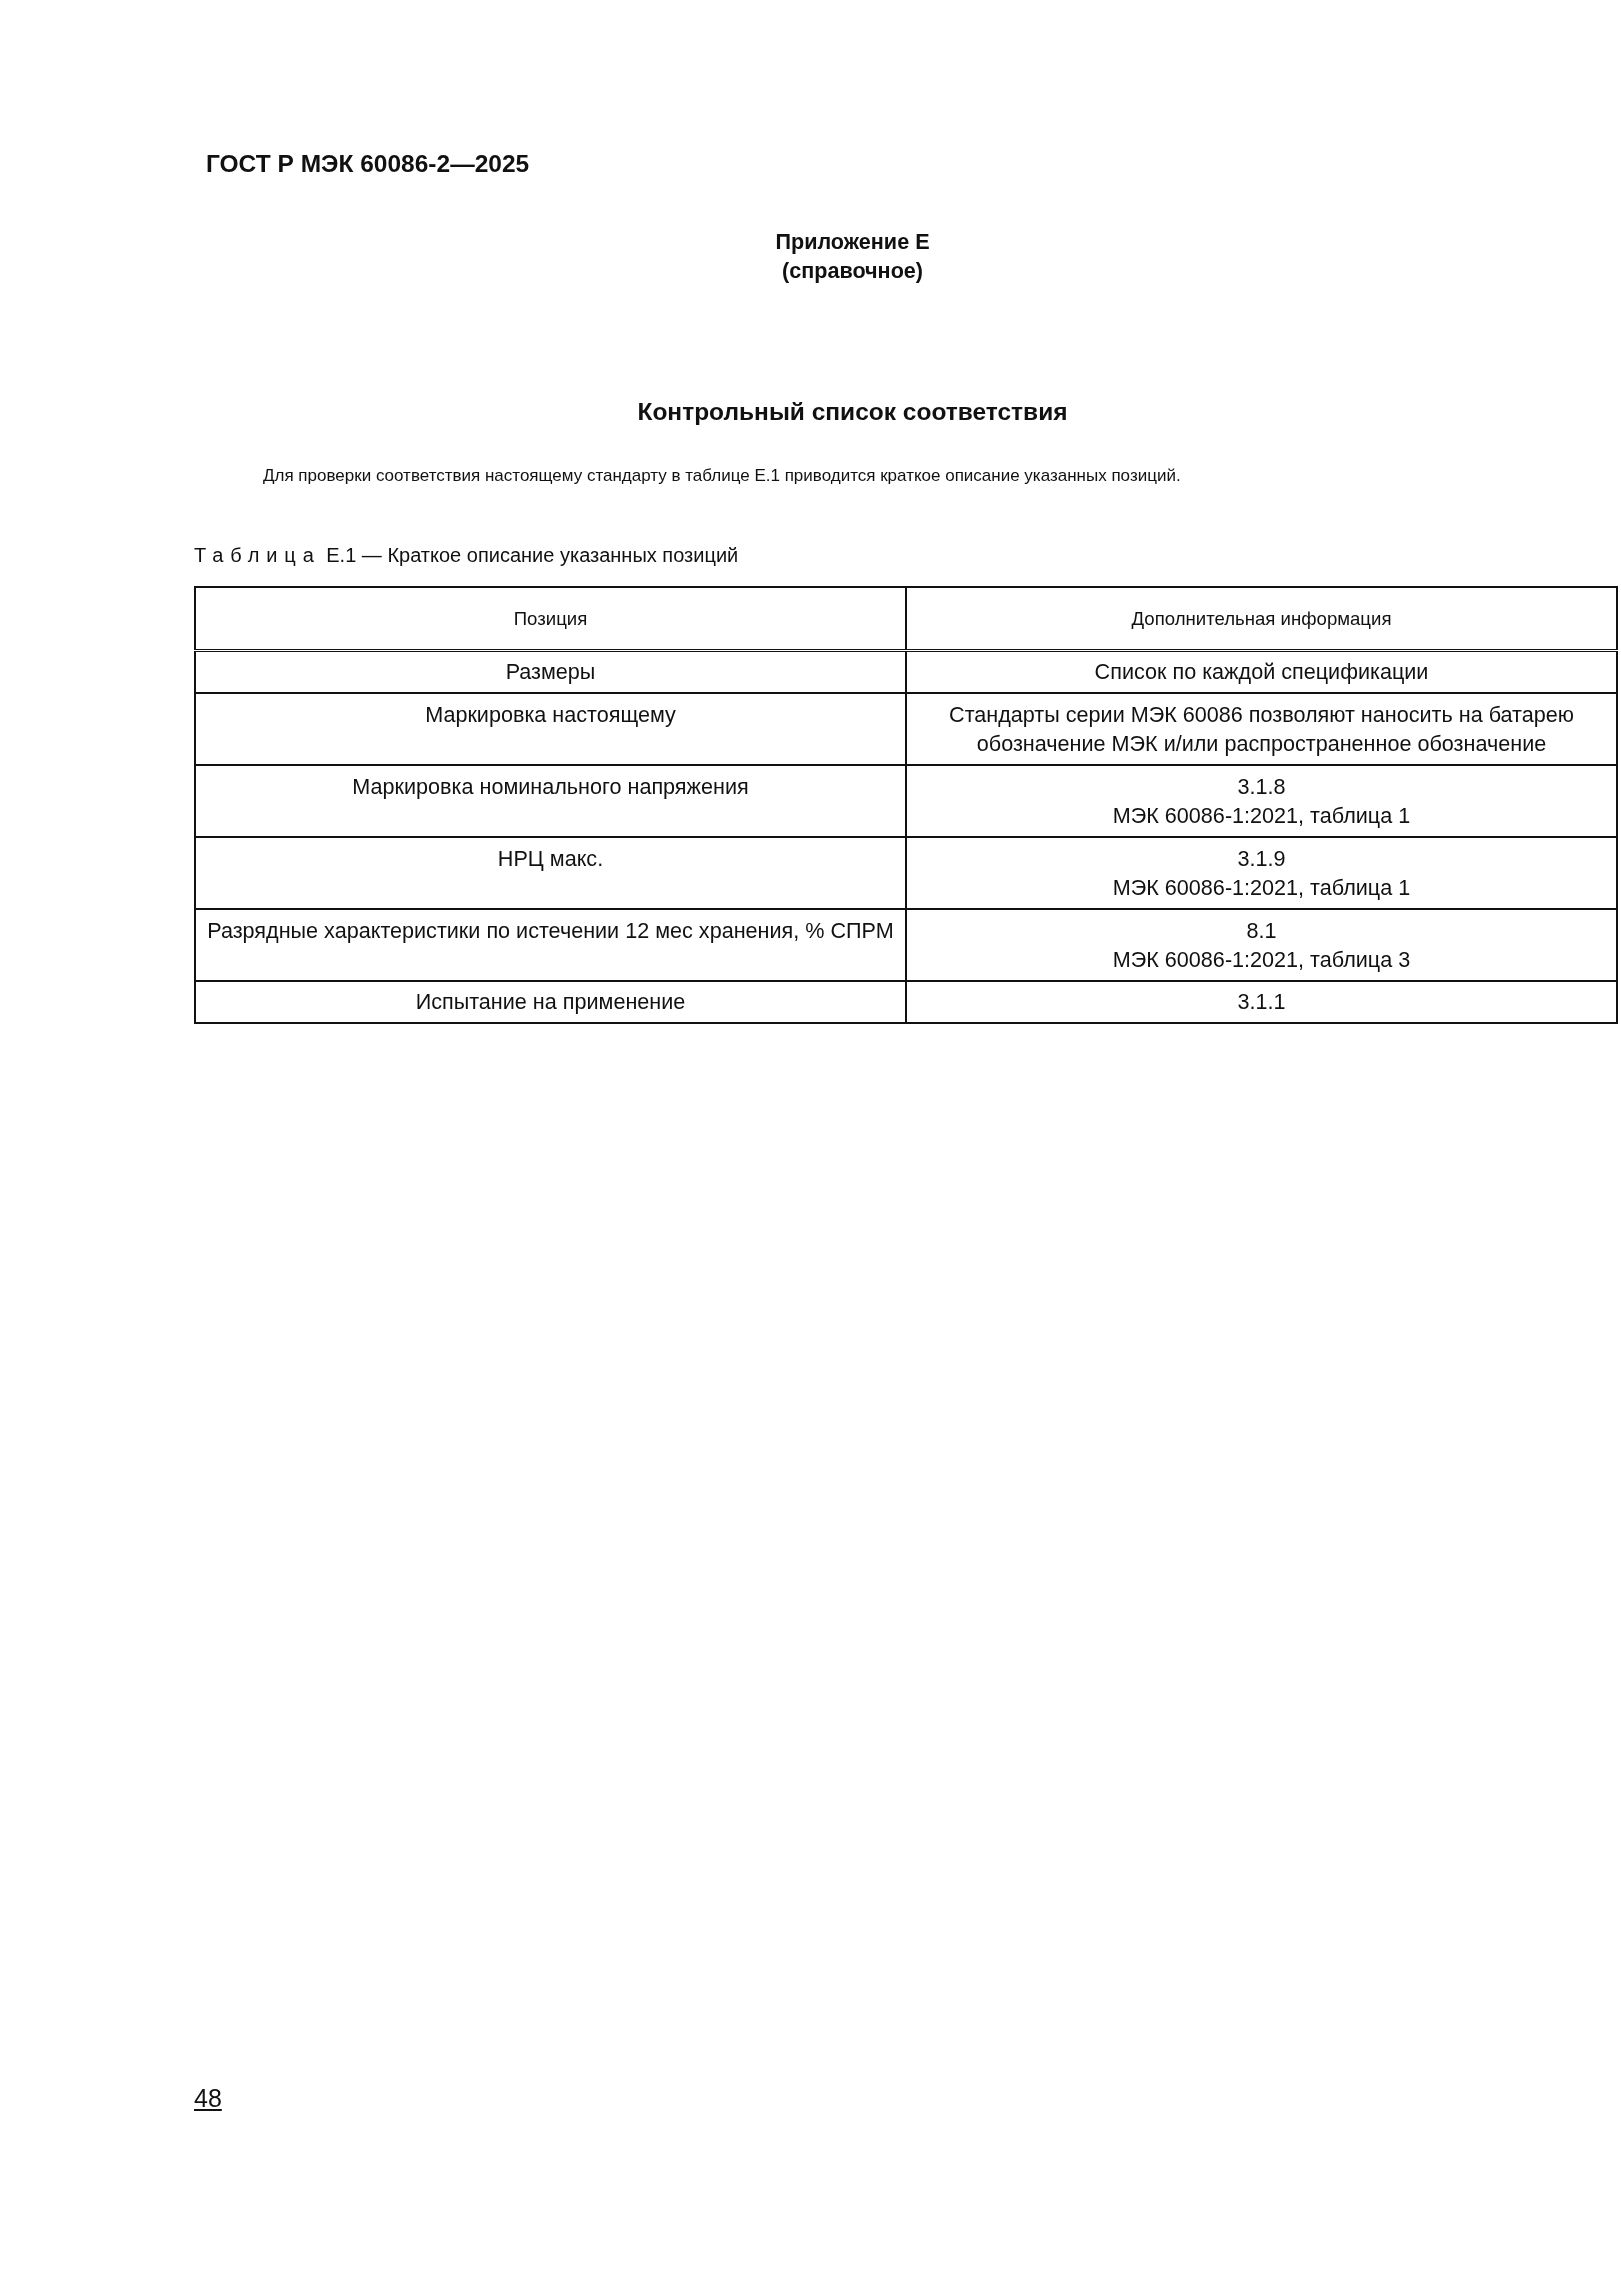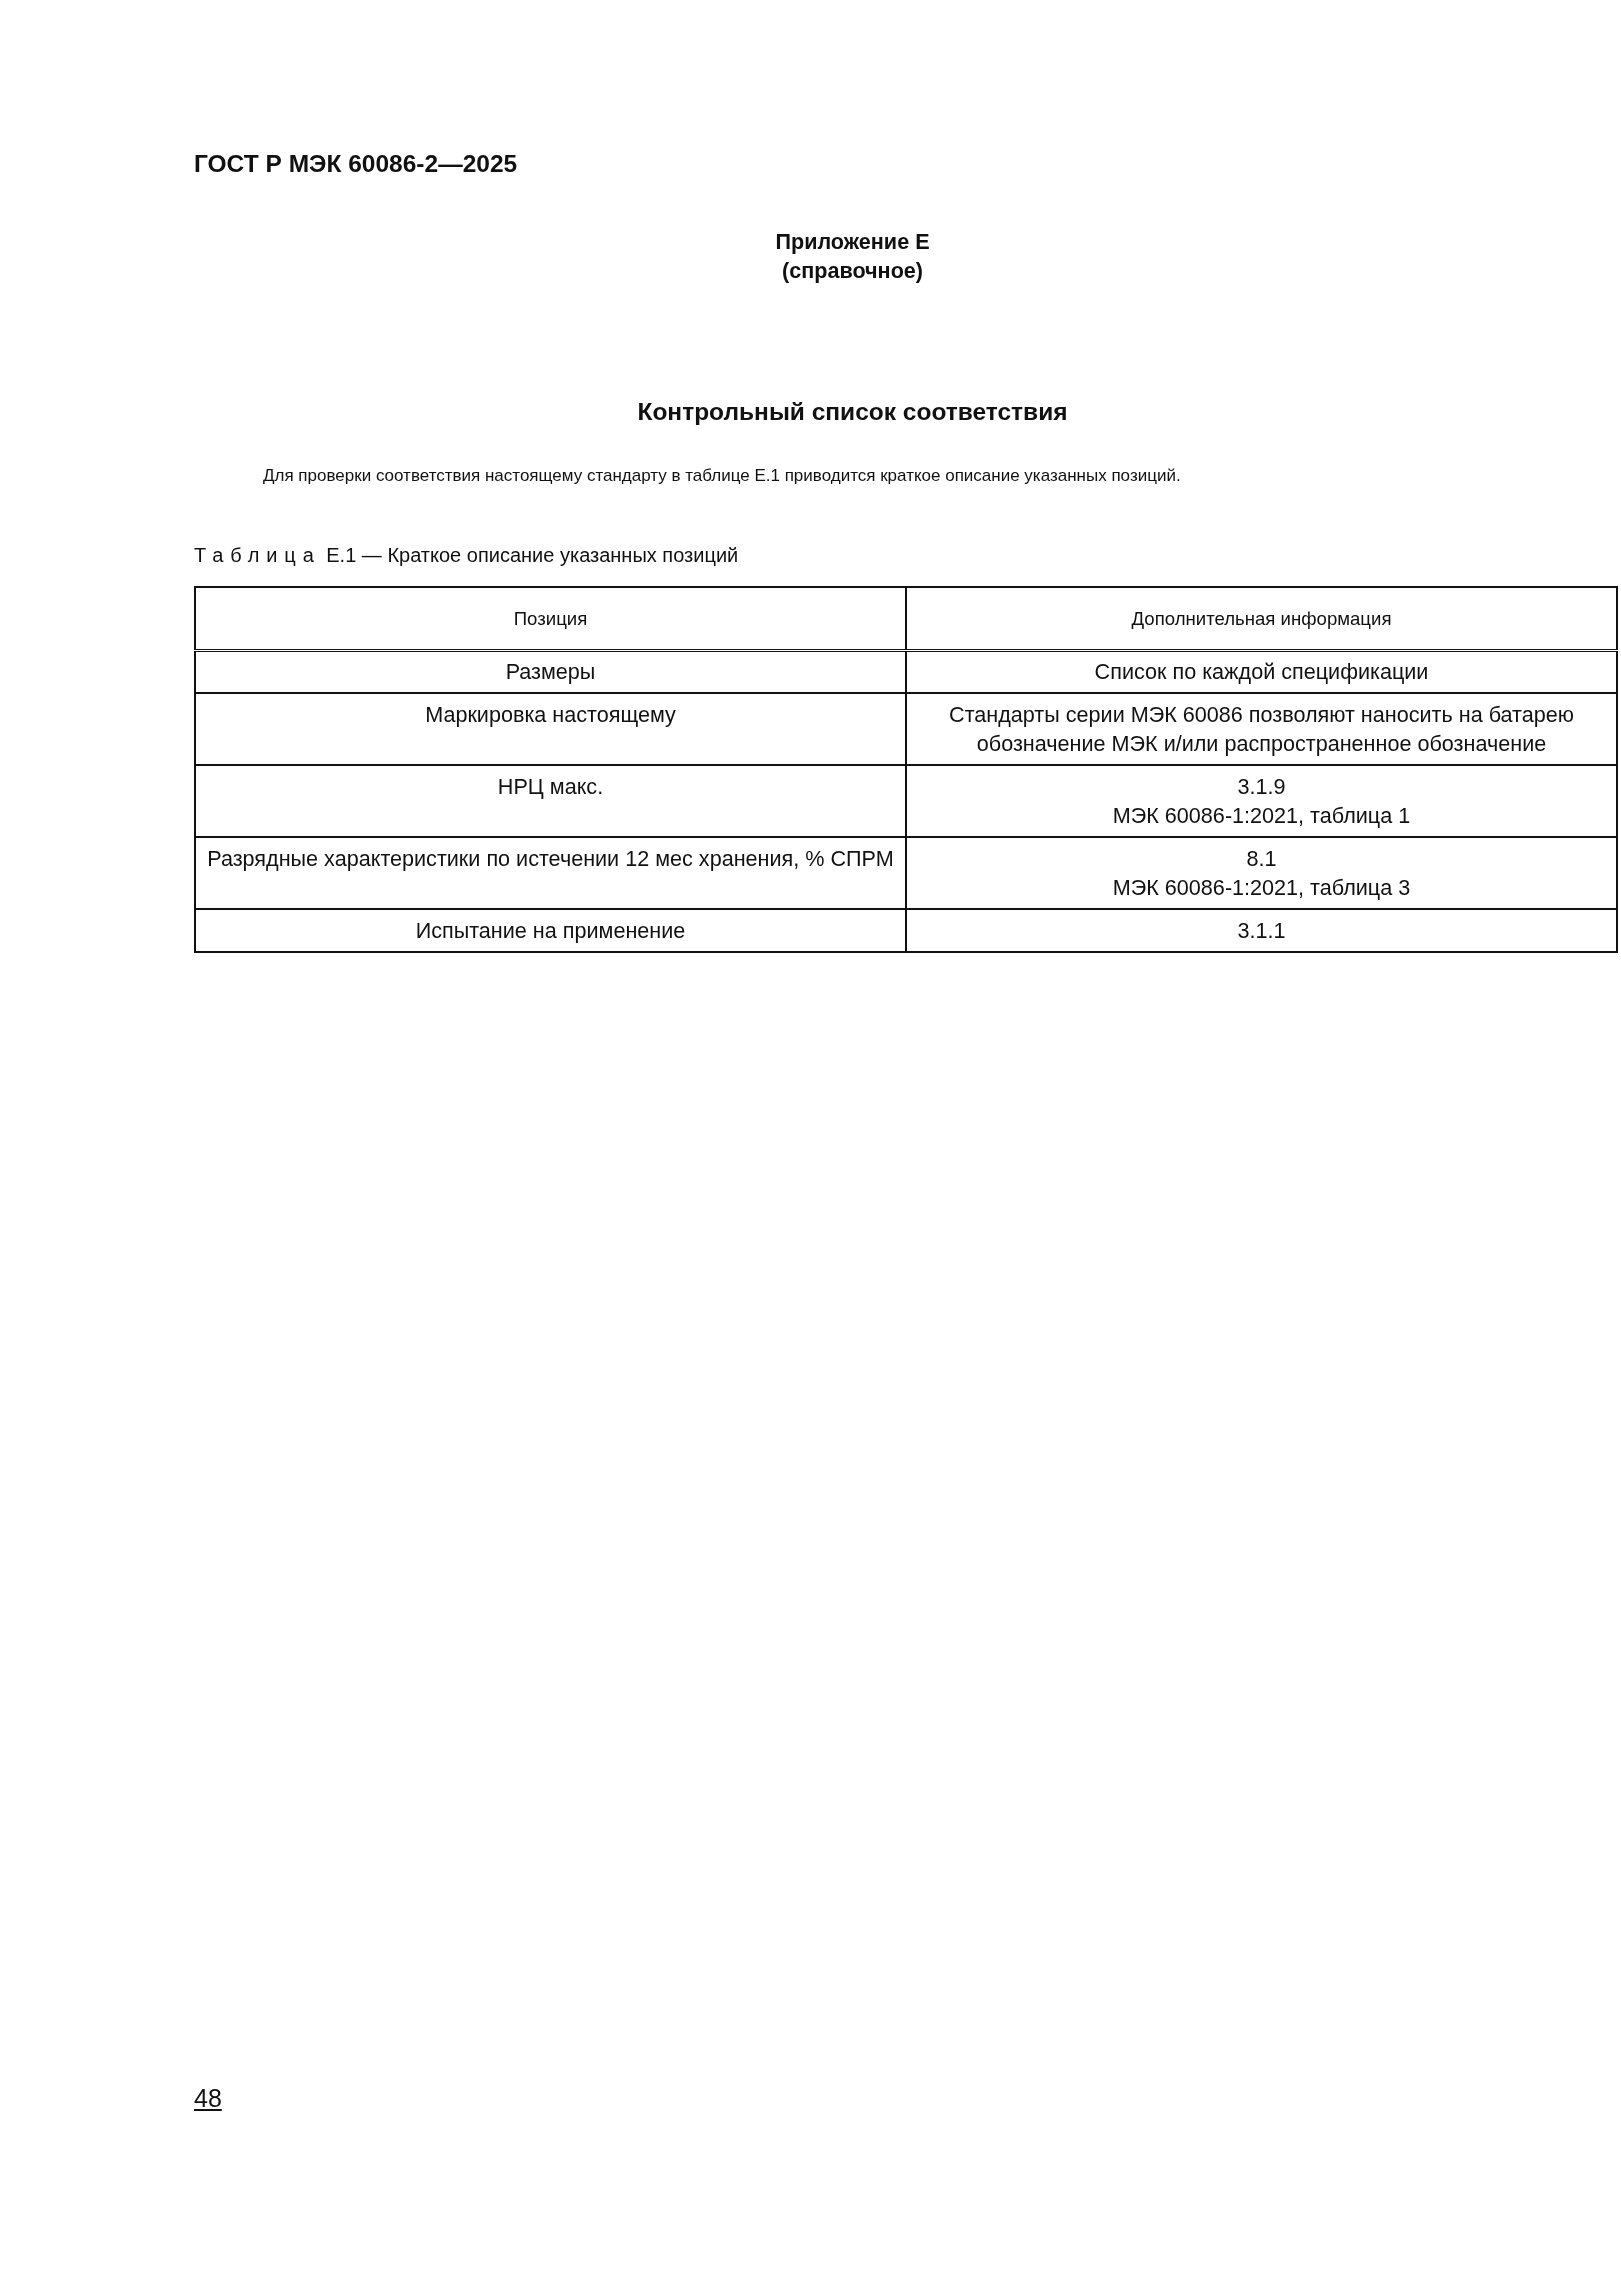--- a/index.html
+++ b/index.html
@@ -1,17 +1,17 @@
 <!DOCTYPE html>
 <html><head>
 <meta charset="utf-8">
 <style>
   html, body { margin:0; padding:0; background:#fff; }
   body { width:1621px; height:2293px; position:relative; font-family:"Liberation Sans", sans-serif; color:#111; }
-  .std { position:absolute; left:194px; top:150px; font-size:24.5px; font-weight:bold; }
+  .std { position:absolute; left:206px; top:150px; font-size:24.5px; font-weight:bold; }
   .appx { position:absolute; left:0; width:1705px; top:227px; text-align:center; font-size:21.6px; font-weight:bold; line-height:29px; }
   .sect { position:absolute; left:0; width:1705px; top:398px; text-align:center; font-size:24.5px; font-weight:bold; }
   .para { position:absolute; left:194px; width:1319px; top:461px; font-size:17px; line-height:30px; text-align:justify; text-indent:69px; }
   .cap { position:absolute; left:194px; top:544px; font-size:20px; }
   .cap .sp { letter-spacing:6.9px; }
   table { position:absolute; left:194px; top:586px; width:1424px; border-collapse:collapse; font-size:21.6px; }
   td { border:2px solid #111; text-align:center; vertical-align:top; padding:5.9px 9.8px 5.9px; line-height:29px; width:50%; }
   tr.head td { font-size:18.6px; height:45px; vertical-align:middle; padding:7.8px 9.8px; border-bottom:3.9px double #111; }
   .pno { position:absolute; left:194px; top:2084px; font-size:25px;text-decoration:underline; }
 </style>
@@ -37,20 +37,25 @@
     <tbody id="rows">
       <tr>
         <td style="white-space: pre-line;">Размеры</td>
         <td style="white-space: pre-line;">Список по каждой спецификации</td>
       </tr>
       <tr>
         <td style="white-space: pre-line;">Маркировка настоящему</td>
         <td style="white-space: pre-line; text-align: center;">Стандарты серии МЭК 60086 позволяют наносить на батарею обозначение МЭК и/или распространенное обозначение</td>
       </tr>
       <tr>
+        <td style="white-space: pre-line;">Маркировка номинального напряжения</td>
+        <td style="white-space: pre-line;">3.1.8
+МЭК 60086-1:2021, таблица 1</td>
+      </tr>
+      <tr>
         <td style="white-space: pre-line;">НРЦ макс.</td>
         <td style="white-space: pre-line;">3.1.9
 МЭК 60086-1:2021, таблица 1</td>
       </tr>
       <tr>
         <td style="white-space: pre-line;">Разрядные характеристики по истечении 12 мес хранения, % СПРМ</td>
         <td style="white-space: pre-line;">8.1
 МЭК 60086-1:2021, таблица 3</td>
       </tr>
       <tr>

